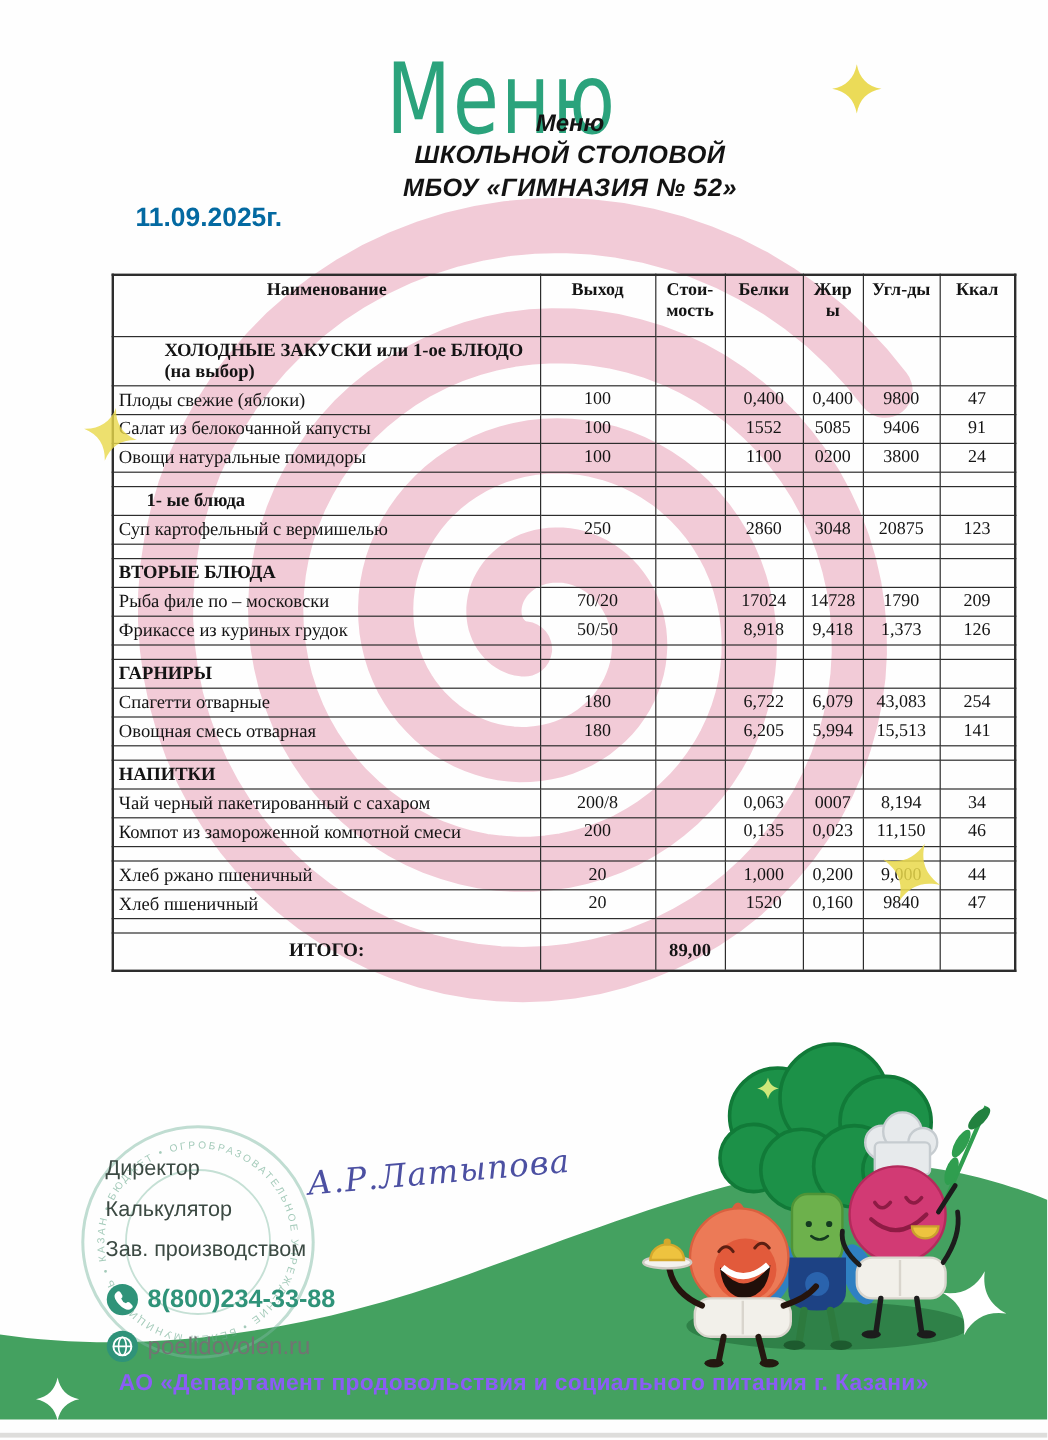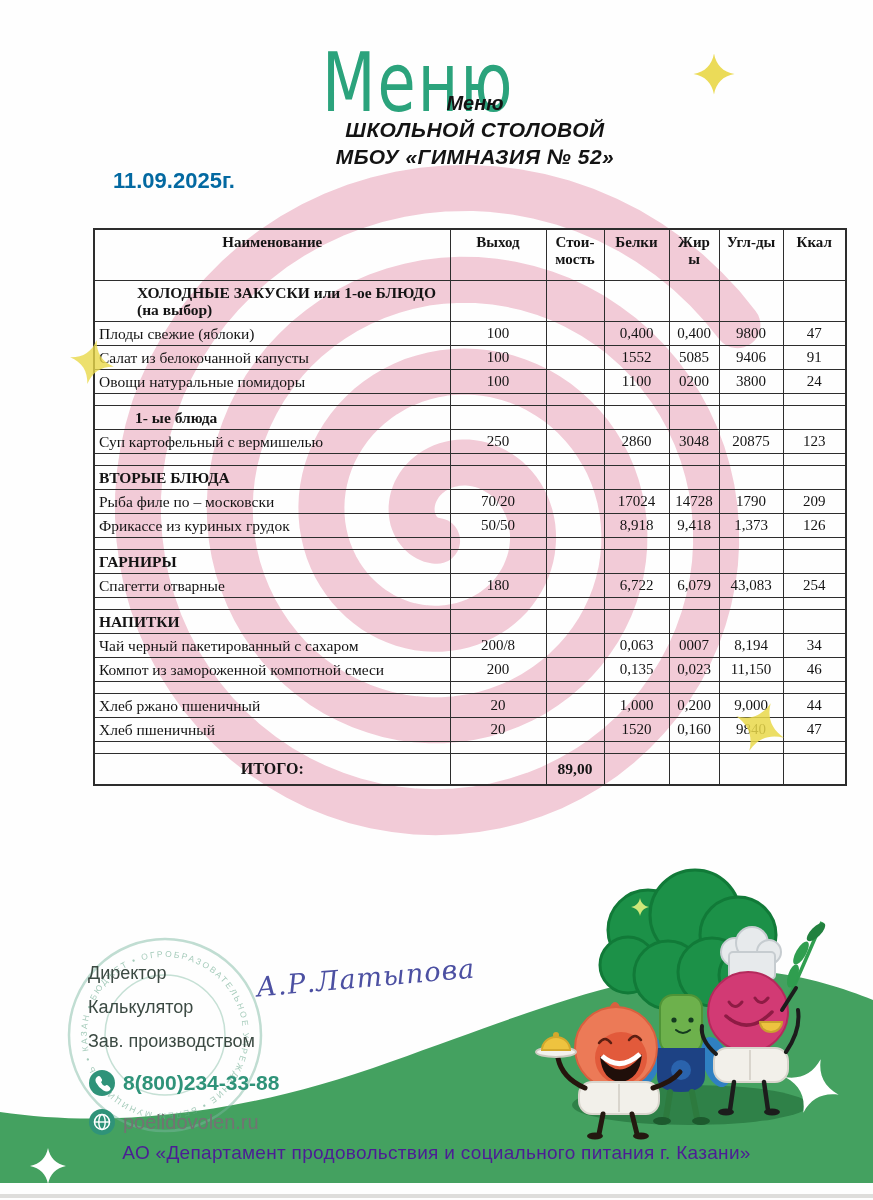--- a/index.html
+++ b/index.html
@@ -26,39 +26,39 @@
   .menu-table th,.menu-table td{border:1.4px solid #2d2d2d;padding:0 4px;line-height:1.12;
     overflow:hidden;}
   .menu-table{border:2px solid #2d2d2d;}
   .menu-table th{font-size:15px;font-weight:bold;text-align:center;vertical-align:top;
     white-space:pre-line;height:46px;padding-top:4px;}
   .menu-table td{font-size:15.5px;height:23px;vertical-align:middle;}
   .menu-table td.num{text-align:center;font-size:15px;}
   tr.row-section td:first-child,tr.row-section-tall td:first-child{font-weight:bold;}
   tr.row-section-tall td{height:40px;padding-left:42px;}
   tr.row-spacer td{height:11px;}
-  tr.row-indent td:first-child{padding-left:40px;}
+  tr.row-indent td:first-child{padding-left:27px;}
   tr.row-total td{height:30px;font-weight:bold;}
   tr.row-total td:first-child{text-align:center;font-size:16px;}
   tr.row-total td.num{font-size:15.5px;}
   
   .sparkle{position:absolute;z-index:3;}
   
   #footer-svg{left:0;top:860px;z-index:1;}
   #stamp-svg{left:58px;top:928px;z-index:1;opacity:.85;}
   .contact{position:absolute;left:88px;top:956px;z-index:2;width:310px;}
   .contact-role{font-size:18px;color:#3c4a43;line-height:34px;font-weight:500;}
   .contact-line{display:flex;align-items:center;gap:7px;margin-top:11px;}
   .contact-phone{font-size:21px;color:#2f9379;font-weight:600;}
   .contact-site{font-size:20px;color:#737373;font-weight:500;}
   .signature{position:absolute;left:256px;top:962px;z-index:3;
     font-family:"DejaVu Serif",serif;font-style:italic;font-size:27px;color:#4c50a2;
     transform:rotate(-5deg);letter-spacing:1px;white-space:nowrap;}
   .footer-org{position:absolute;left:0;top:1142px;width:873px;z-index:2;text-align:center;
-    color:#4c1d95;font-size:19px;letter-spacing:.3px;}
+    color:#8b5cf6;font-size:19px;letter-spacing:.3px;font-weight:bold;}
   .scan-strip{position:absolute;left:0;top:1194px;width:873px;height:4px;z-index:2;
     background:#b9b6b1;opacity:.45;}
 </style>
 </head>
 <body>
 
 <div class="page">
 
   <svg id="spiral-svg" class="layer" width="873" height="1200">
     <path id="spiral-path" d="M437.1 540.8L435.2 540.6L433.3 540.3L431.3 539.8L429.4 539.0L427.5 538.1L425.6 537.0L423.7 535.7L422.0 534.2L420.3 532.6L418.7 530.7L417.2 528.7L415.9 526.5L414.7 524.1L413.7 521.6L412.8 519.0L412.2 516.2L411.8 513.3L411.6 510.3L411.6 507.3L411.9 504.2L412.4 501.1L413.2 497.9L414.2 494.8L415.5 491.6L417.1 488.6L418.9 485.6L421.0 482.6L423.4 479.8L426.0 477.2L428.9 474.7L431.9 472.3L435.3 470.2L438.8 468.3L442.5 466.6L446.4 465.2L450.4 464.1L454.6 463.3L459.0 462.7L463.4 462.5L467.9 462.6L472.4 463.0L477.0 463.8L481.5 464.9L486.1 466.4L490.6 468.3L494.9 470.5L499.2 473.0L503.4 475.9L507.4 479.1L511.1 482.7L514.7 486.5L518.0 490.7L521.1 495.2L523.8 499.9L526.3 504.9L528.3 510.1L530.1 515.5L531.4 521.1L532.4 526.9L532.9 532.7L533.1 538.7L532.7 544.7L532.0 550.8L530.8 556.9L529.1 562.9L527.0 568.8L524.5 574.7L521.5 580.4L518.0 586.0L514.2 591.3L509.9 596.5L505.2 601.3L500.1 605.8L494.7 610.1L488.9 613.9L482.7 617.4L476.3 620.4L469.7 623.0L462.7 625.2L455.6 626.8L448.3 628.0L440.9 628.7L433.4 628.8L425.8 628.3L418.2 627.4L410.6 625.9L403.0 623.8L395.6 621.1L388.3 618.0L381.2 614.2L374.3 610.0L367.7 605.2L361.4 599.9L355.4 594.1L349.8 587.9L344.6 581.2L339.9 574.1L335.6 566.7L331.9 558.9L328.6 550.7L326.0 542.4L323.9 533.7L322.4 524.9L321.6 515.9L321.4 506.8L321.8 497.7L322.9 488.5L324.7 479.3L327.1 470.3L330.2 461.3L333.9 452.6L338.3 444.0L343.3 435.8L348.9 427.8L355.1 420.2L361.9 413.1L369.2 406.3L377.1 400.1L385.4 394.4L394.1 389.2L403.3 384.7L412.8 380.7L422.7 377.5L432.8 374.9L443.2 373.0L453.7 371.9L464.3 371.5L475.1 371.9L485.8 373.0L496.5 374.9L507.2 377.6L517.6 381.0L527.9 385.2L537.9 390.1L547.6 395.8L557.0 402.1L565.9 409.2L574.3 416.9L582.3 425.3L589.7 434.2L596.4 443.7L602.5 453.7L608.0 464.2L612.7 475.1L616.6 486.4L619.8 498.0L622.2 509.8L623.7 521.9L624.4 534.1L624.2 546.4L623.1 558.7L621.2 571.0L618.4 583.2L614.7 595.3L610.1 607.1L604.7 618.6L598.5 629.8L591.4 640.6L583.6 650.9L575.0 660.7L565.7 669.9L555.7 678.5L545.1 686.4L533.9 693.6L522.2 700.0L509.9 705.6L497.3 710.3L484.2 714.2L470.9 717.1L457.3 719.1L443.5 720.2L429.6 720.2L415.7 719.3L401.8 717.5L388.0 714.6L374.4 710.7L361.0 705.9L347.9 700.1L335.2 693.4L322.9 685.8L311.2 677.2L300.0 667.9L289.4 657.7L279.6 646.7L270.5 635.0L262.2 622.7L254.7 609.7L248.2 596.2L242.6 582.2L237.9 567.8L234.3 552.9L231.7 537.9L230.2 522.6L229.7 507.1L230.4 491.6L232.1 476.1L234.9 460.7L238.9 445.4L243.9 430.4L249.9 415.8L257.1 401.5L265.2 387.7L274.3 374.4L284.4 361.8L295.4 349.8L307.3 338.6L320.0 328.3L333.4 318.8L347.5 310.2L362.3 302.6L377.6 296.0L393.4 290.5L409.6 286.1L426.2 282.8L443.0 280.7L460.0 279.8L477.1 280.1L494.2 281.6L511.3 284.3L528.1 288.2L544.8 293.3L561.1 299.5L576.9 307.0L592.3 315.5L607.1 325.2L621.3 335.9L634.7 347.6L647.3 360.3L659.0 373.9L669.8 388.4L679.6 403.6L688.3 419.6L695.9 436.1L702.4 453.3L707.6 470.9L711.7 488.9L714.4 507.2L715.9 525.8L716.1 544.5L715.0 563.2L712.5 581.8L708.7 600.3L703.6 618.6L697.3 636.5L689.6 654.0L680.7 671.0L670.6 687.4L659.4 703.1L647.0 718.0L633.5 732.1L619.1 745.3L603.7 757.4L587.4 768.5L570.3 778.4L552.6 787.2L534.1 794.7L515.2 800.9L495.7 805.8L475.9 809.3L455.9 811.4L435.6 812.2L415.3 811.5L395.0 809.3L374.9 805.8L355.0 800.8L335.4 794.4L316.2 786.7L297.6 777.5L279.5 767.1L262.2 755.4L245.7 742.4L230.2 728.3L215.5 713.0L202.0 696.8L189.6 679.5L178.3 661.4L168.4 642.5L159.7 622.8L152.5 602.5L146.6 581.7L142.3 560.5L139.4 538.9L138.0 517.1L138.1 495.2L139.8 473.3L143.1 451.5L147.9 429.9L154.1 408.6L161.9 387.8L171.2 367.5L181.9 347.8L194.0 328.9L207.4 310.8L222.2 293.6L238.1 277.4L255.2 262.4L273.3 248.5L292.5 236.0L312.5 224.7L333.3 214.9L354.9 206.5L377.0 199.6L399.7 194.3L422.7 190.5L446.0 188.4L469.5 187.9L493.0 189.1L516.4 191.9L539.7 196.4L562.7 202.5L585.2 210.2L607.2 219.5L628.6 230.4L649.2 242.8L669.0 256.6L687.8 271.8L705.5 288.4L722.1 306.2L737.5 325.2" fill="none" stroke="#f2cbd7" stroke-width="46" stroke-linecap="round"></path>
@@ -226,20 +226,29 @@
           <td class="num"></td>
         </tr>
         <tr class="row-item">
           <td>Спагетти отварные</td>
           <td class="num">180</td>
           <td class="num"></td>
           <td class="num">6,722</td>
           <td class="num">6,079</td>
           <td class="num">43,083</td>
           <td class="num">254</td>
+        </tr>
+        <tr class="row-item">
+          <td>Овощная смесь отварная</td>
+          <td class="num">180</td>
+          <td class="num"></td>
+          <td class="num">6,205</td>
+          <td class="num">5,994</td>
+          <td class="num">15,513</td>
+          <td class="num">141</td>
         </tr>
         <tr class="row-spacer">
           <td></td>
           <td class="num"></td>
           <td class="num"></td>
           <td class="num"></td>
           <td class="num"></td>
           <td class="num"></td>
           <td class="num"></td>
         </tr>

